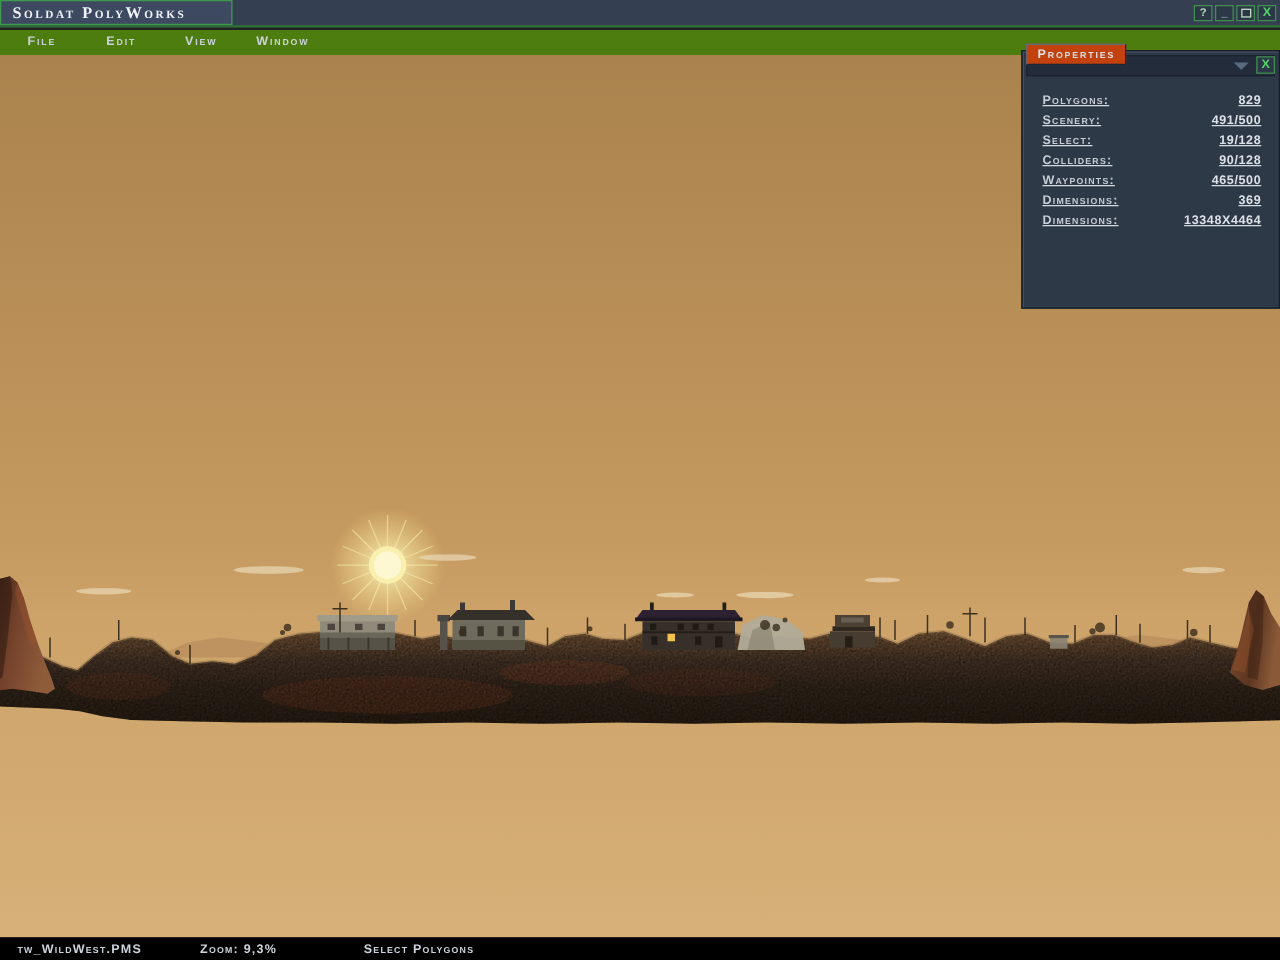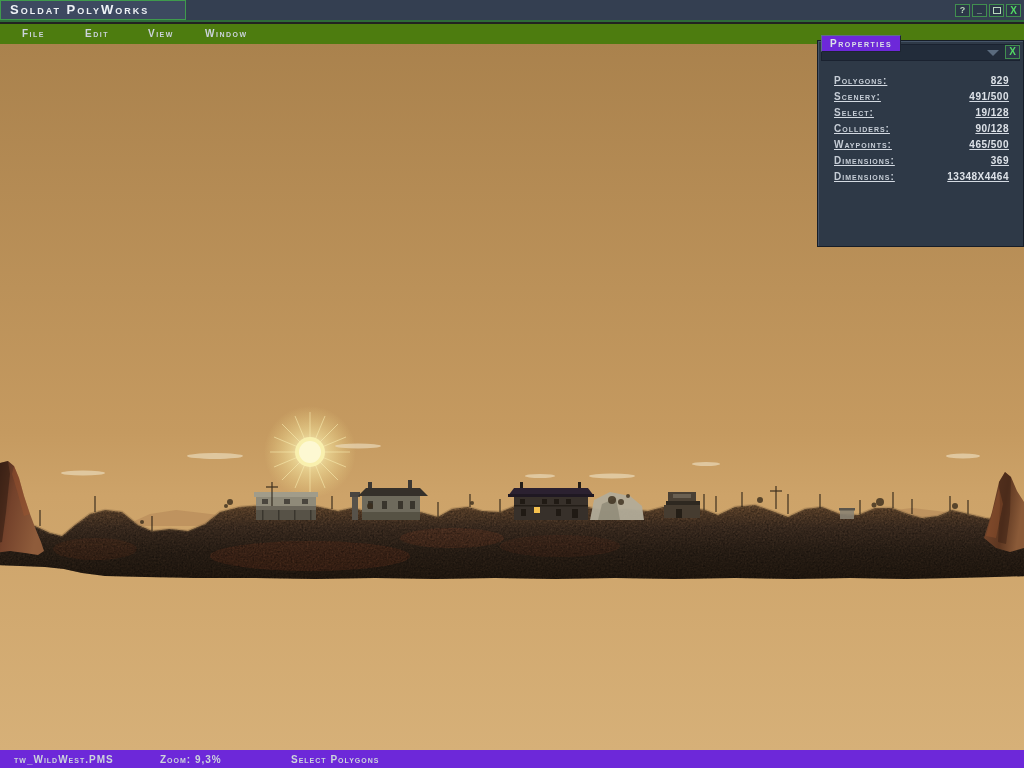--- a/index.html
+++ b/index.html
@@ -13,21 +13,21 @@
 
   
   .titlebar {
     position:absolute; left:0; top:0; width:1024px; height:22px;
     background:#343f51; border-bottom:2px solid #2d6b38;
   }
   .title-box {
     position:absolute; left:0; top:0; width:186px; height:20px;
     background:#3d4960; border:1px solid #3f9a4d;
     line-height:18px; padding-left:9px;
-    font-size:13px; letter-spacing:2px; color:#eef2f6;
+    font-size:13px; letter-spacing:2px; color:#eef2f6;font-family:Liberation Serif, serif;
   }
   .win-buttons { position:absolute; right:3px; top:4px; display:flex; gap:2px; }
   .win-btn {
     width:15px; height:13px; background:#2c3748;
     border:1px solid #418f4f; color:#b9d8bd;
     font-size:9px; line-height:11px; text-align:center;
     font-variant:normal; cursor:pointer;
   }
   .win-btn.close { color:#52d964; font-size:10px; }
   .icon-restore { position:relative; display:inline-block; width:8px; height:7px; margin-top:2px; }
@@ -59,21 +59,21 @@
     position:absolute; left:817px; top:40px; width:207px; height:207px;
     background:#2e3947; border:1px solid #161d28;
     box-shadow:inset 1px 1px 0 #465468;
   }
   .panel-header {
     position:absolute; left:3px; top:3px; right:3px; height:17px;
     background:#222c3a; border:1px solid #1a2230; display:flex; align-items:center;
   }
   .panel-title-box {
     height:17px; margin:-1px 0 17px -1px; padding:0 8px;
-    background:#6d28d9; line-height:16px;
+    background:#c2410c; line-height:16px;
     border:1px solid #1d2531; border-top-color:#5d6f85; border-left-color:#5d6f85;
     font-size:10px; letter-spacing:1.5px; color:#dbe1e8;
   }
   .panel-header-spacer { flex:1; }
   .dropdown-arrow {
     width:0; height:0; margin-right:6px; cursor:pointer;
     border-left:6px solid transparent; border-right:6px solid transparent;
     border-top:6px solid #5a6b7e;
   }
   .panel-close {
@@ -83,21 +83,21 @@
     font-variant:normal; cursor:pointer;
   }
   .panel-rows { position:absolute; left:16px; right:14px; top:32px; }
   .panel-row { display:flex; height:16px; line-height:16px; font-size:10px; letter-spacing:1px;text-decoration:underline; }
   .panel-row .lbl { color:#c6cdd6; }
   .panel-row .val { margin-left:auto; color:#dde2e8; font-variant:normal; letter-spacing:0.5px; }
 
   
   .statusbar {
     position:absolute; left:0; top:750px; width:1024px; height:18px;
-    background:#6d28d9; font-size:10px; letter-spacing:1px; color:#ccd3db;
+    background:#000000; font-size:10px; letter-spacing:1px; color:#ccd3db;
   }
   .statusbar span { position:absolute; top:2px; line-height:15px; }
   .status-file { left:14px; }
   .status-zoom { left:160px; }
   .status-tool { left:270px;margin-left:21px; }
 </style>
 </head>
 <body>
 
 <div class="app">

